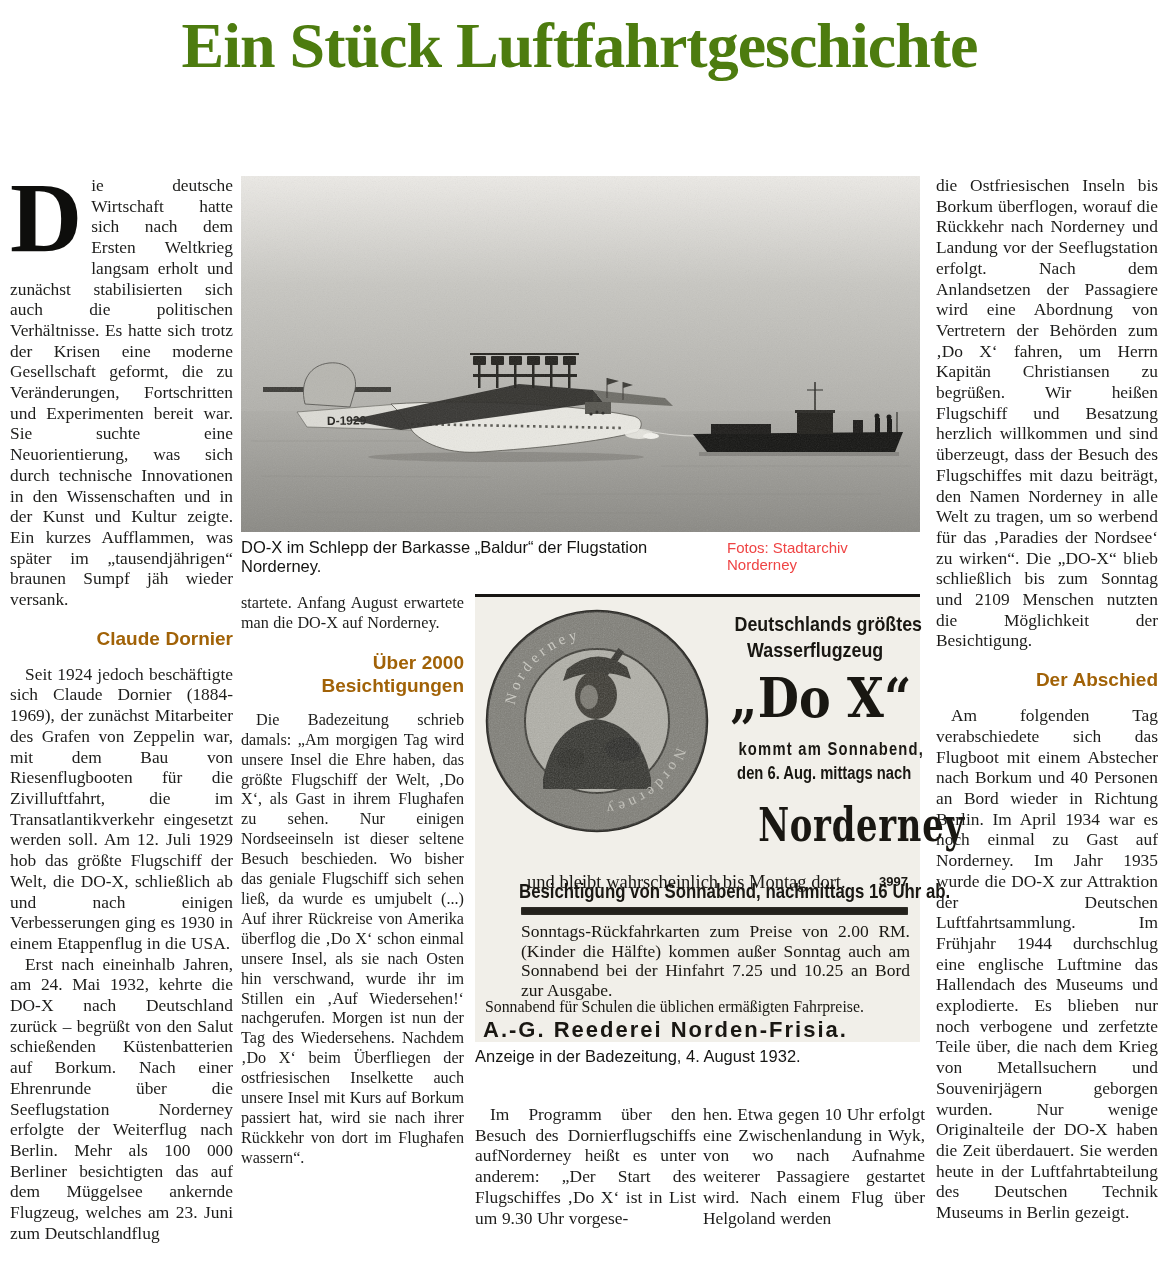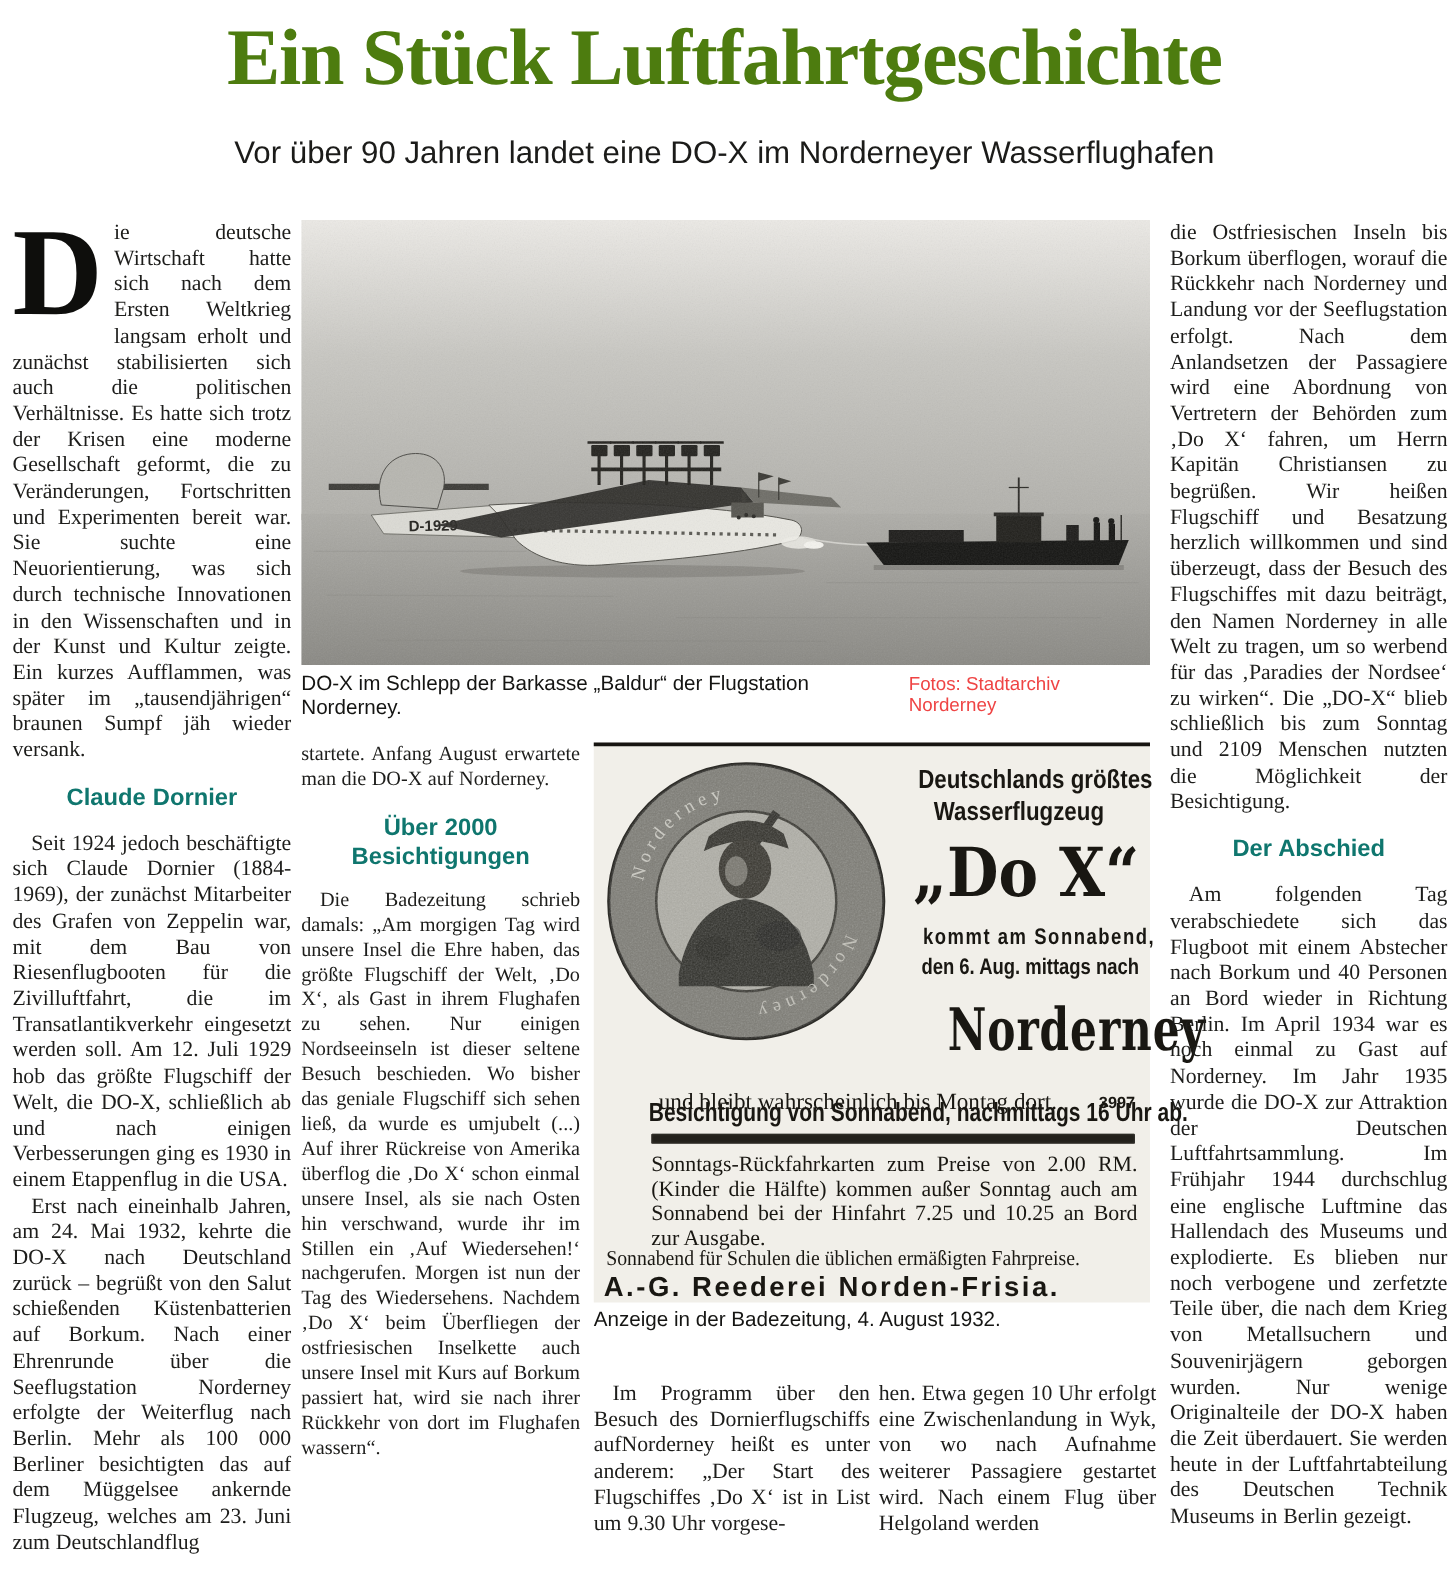--- a/index.html
+++ b/index.html
@@ -19,22 +19,22 @@
     font: 400 25px/32px "Liberation Sans", sans-serif; color: #1b1b19;
   }
   .col {
     position: absolute; text-align: justify; overflow: hidden;
     font: 17.4px/20.7px "Liberation Serif", serif; color: #1d1d1b;
     hyphens: auto; -webkit-hyphens: auto; word-spacing: 0.02em;
   }
   .col p { margin: 0; }
   .col p.ind { text-indent: 15px; }
   .sec-h {
-    font: 700 19px/23px "Liberation Sans", sans-serif; color: #0f766e;
-    text-align: center; margin: 17px 0 14px 0;
+    font: 700 19px/23px "Liberation Sans", sans-serif; color: #a16207;
+    text-align: right; margin: 17px 0 14px 0;
   }
   .dropcap {
     float: left; font: 700 100px/80px "Liberation Serif", serif;
     margin: 3px 9px 0 0; color: #0e0e0c;
   }
   #col1 { left: 10px;  top: 175px;  width: 223px; height: 1086px; }
   #col2 { left: 241px; top: 594px;  width: 223px; height: 668px; font-size: 16.2px; line-height: 19.9px; }
   #col3 { left: 475px; top: 1104px; width: 221px; height: 158px; }
   #col4 { left: 703px; top: 1104px; width: 222px; height: 158px; }
   #col5 { left: 936px; top: 175px;  width: 222px; height: 1086px; }
@@ -96,21 +96,20 @@
     position: absolute; left: 475px; top: 1046px; width: 445px;
     font: 400 16.5px/20px "Liberation Sans", sans-serif; color: #151513;
   }
 </style>
 </head>
 <body>
 
 <div class="page">
 
   <h1 class="headline">Ein Stück Luftfahrtgeschichte</h1>
-  <div class="subhead">Vor über 90 Jahren landet eine DO-X im Norderneyer Wasserflughafen</div>
 
   <div class="col" id="col1">
     <p><span class="dropcap">D</span><span>ie deutsche Wirtschaft hatte sich nach dem Ersten Weltkrieg langsam erholt und zunächst stabilisierten sich auch die politischen Verhältnisse. Es hatte sich trotz der Krisen eine moderne Gesellschaft geformt, die zu Veränderungen, Fortschritten und Experimenten bereit war. Sie suchte eine Neuorientierung, was sich durch technische Innovationen in den Wissenschaften und in der Kunst und Kultur zeigte. Ein kurzes Aufflammen, was später im „tausendjährigen“ braunen Sumpf jäh wieder versank.</span></p>
     <h3 class="sec-h">Claude Dornier</h3>
     <p class="ind">Seit 1924 jedoch beschäftigte sich Claude Dornier (1884-1969), der zunächst Mitarbeiter des Grafen von Zeppelin war, mit dem Bau von Riesenflugbooten für die Zivilluftfahrt, die im Transatlantikverkehr eingesetzt werden soll. Am 12. Juli 1929 hob das größte Flugschiff der Welt, die DO-X, schließlich ab und nach einigen Verbesserungen ging es 1930 in einem Etappenflug in die USA.</p>
     <p class="ind">Erst nach eineinhalb Jahren, am 24. Mai 1932, kehrte die DO-X nach Deutschland zurück – begrüßt von den Salut schießenden Küstenbatterien auf Borkum. Nach einer Ehrenrunde über die Seeflugstation Norderney erfolgte der Weiterflug nach Berlin. Mehr als 100 000 Berliner besichtigten das auf dem Müggelsee ankernde Flugzeug, welches am 23. Juni zum Deutschlandflug</p>
   </div>
 
   <div class="photo">
     <svg viewBox="0 0 679 356" xmlns="http://www.w3.org/2000/svg" xmlns:xlink="http://www.w3.org/1999/xlink">

